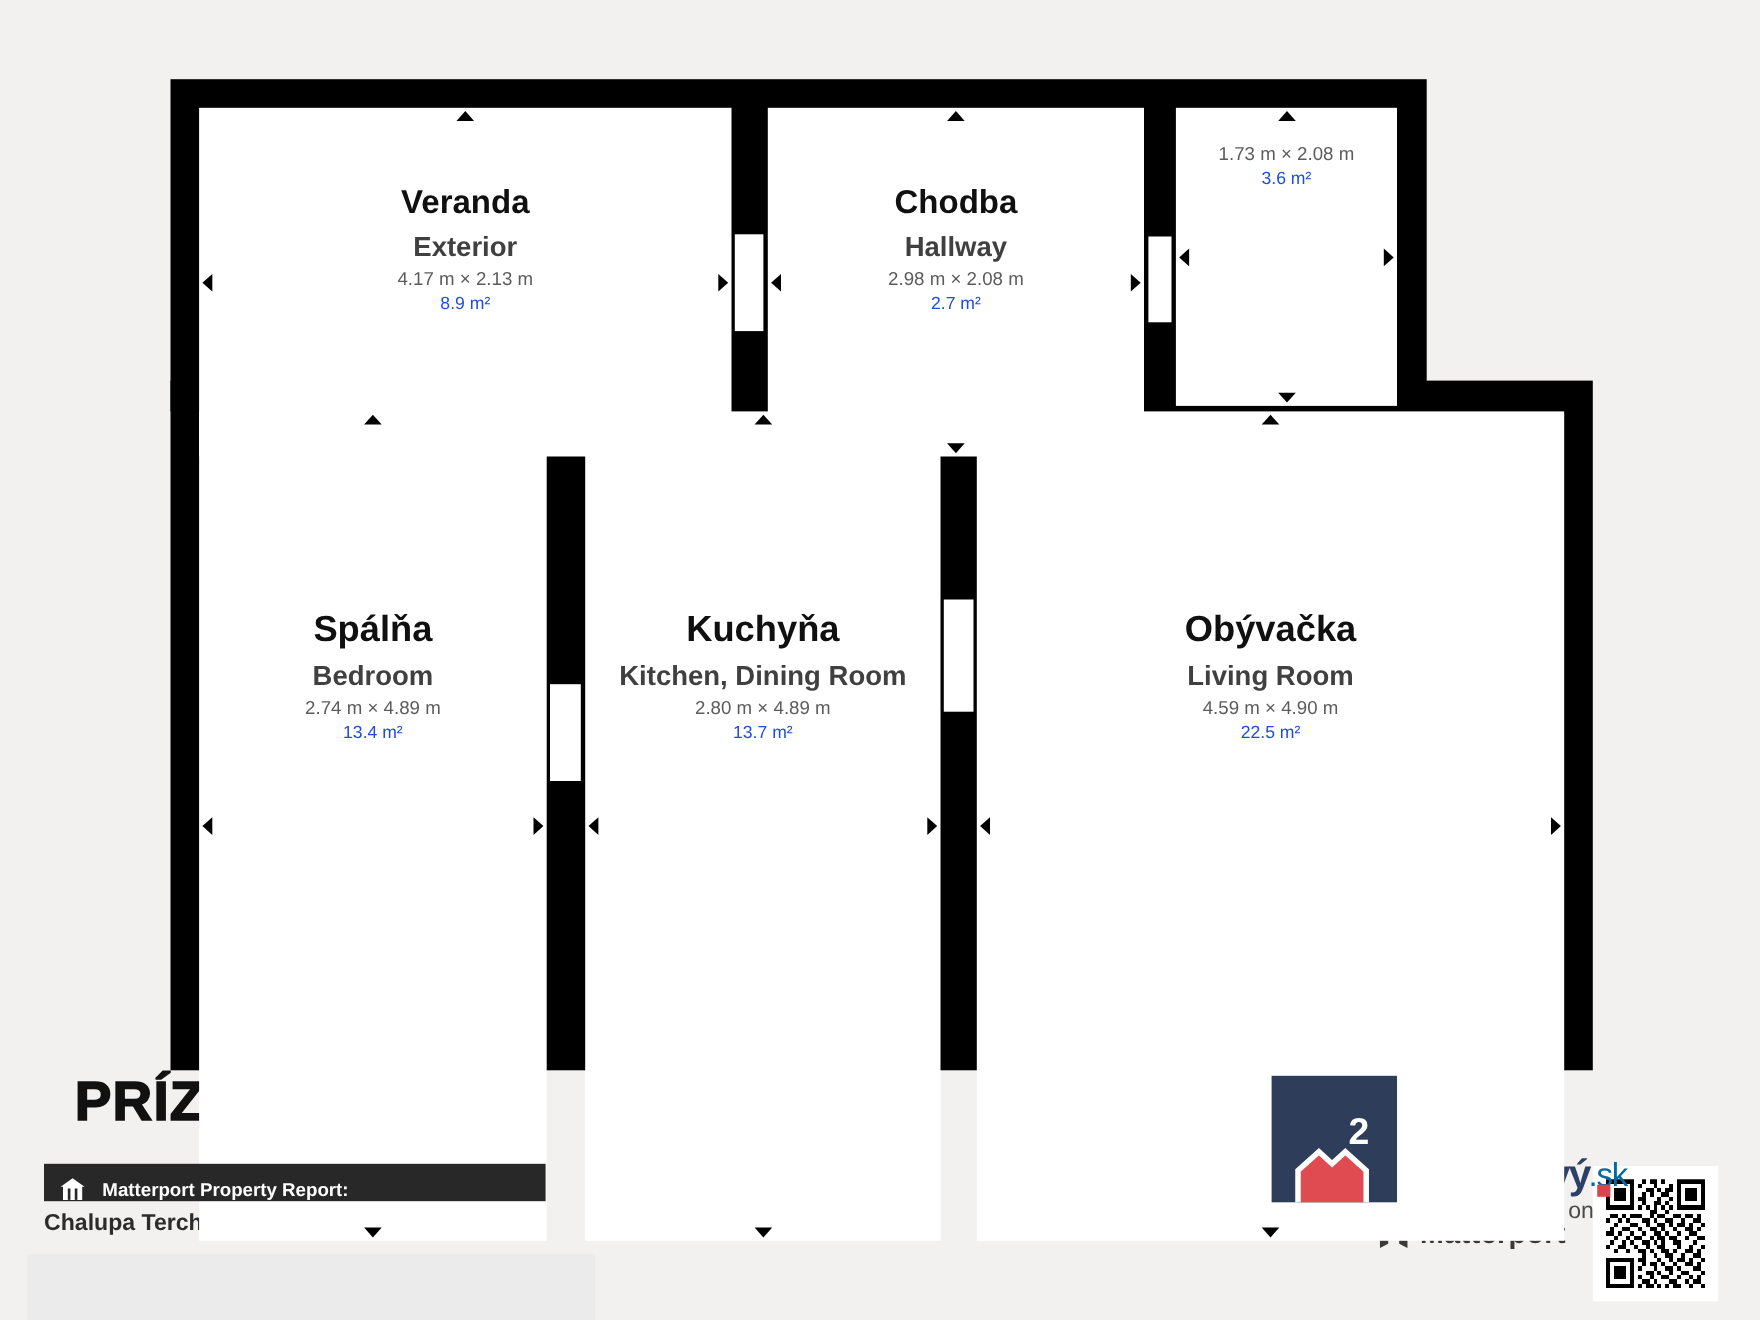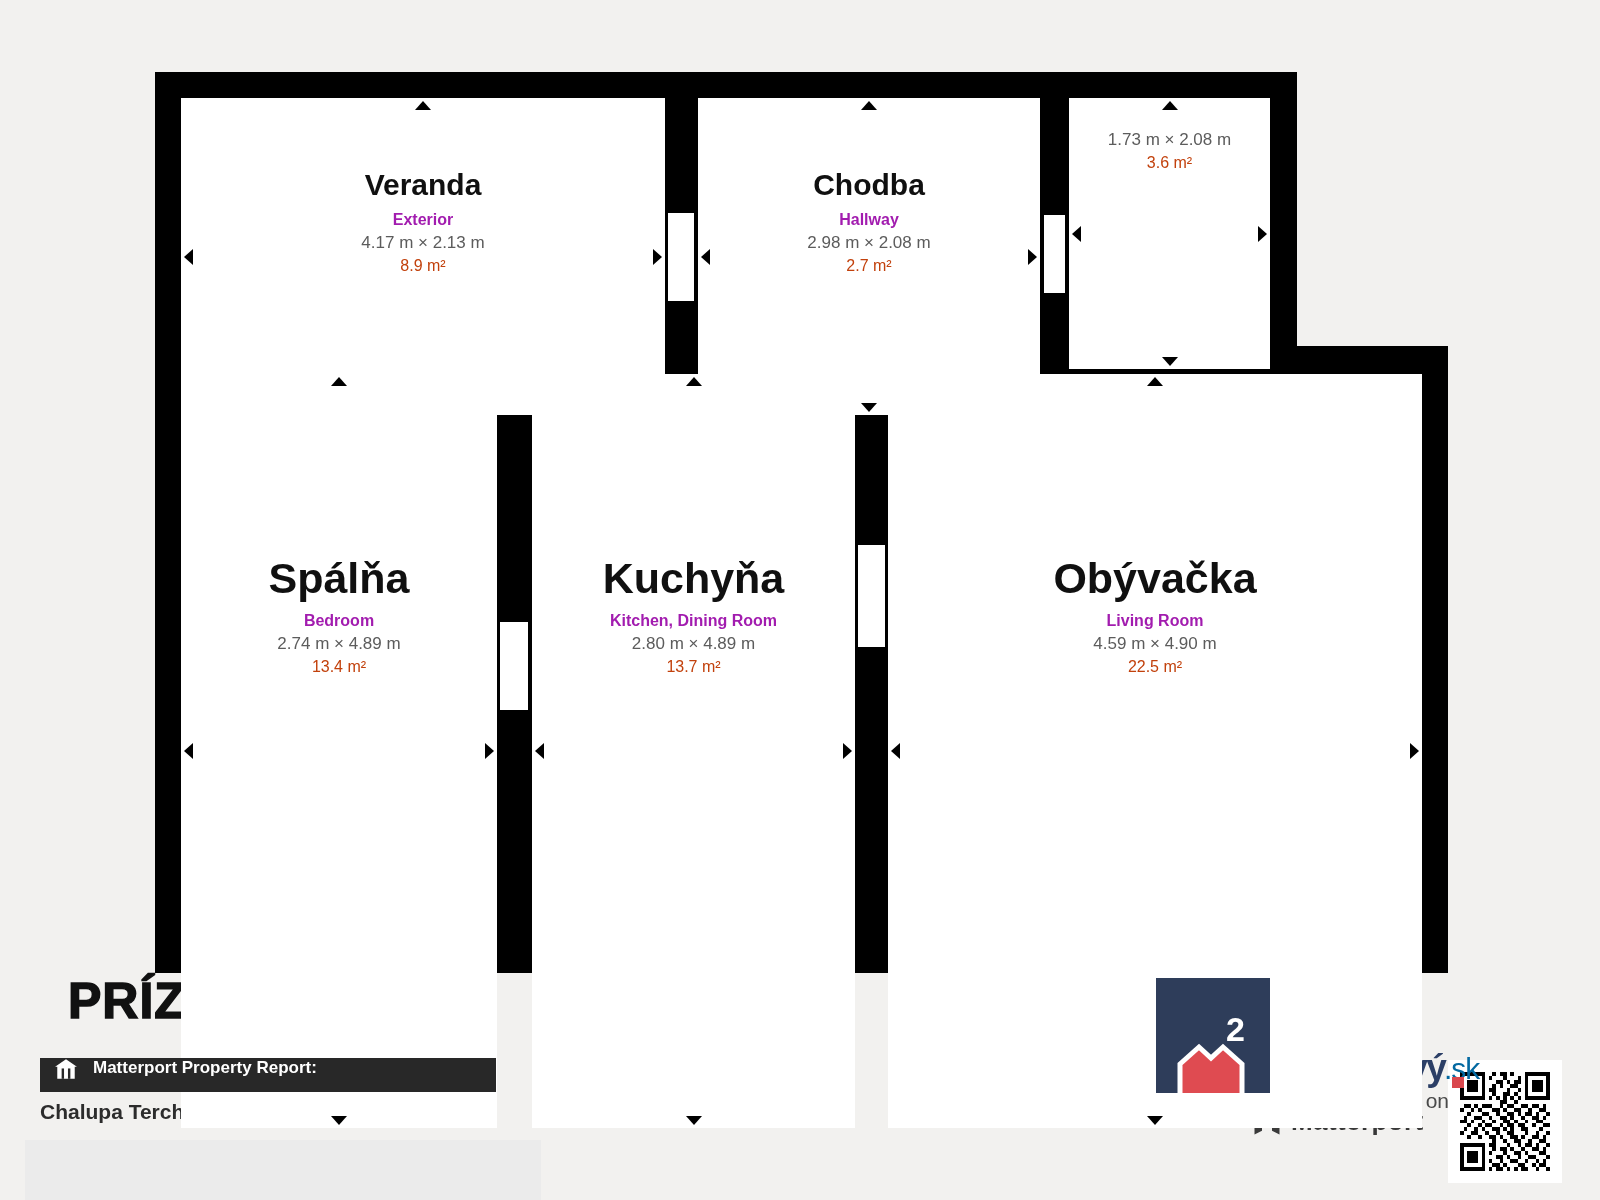--- a/index.html
+++ b/index.html
@@ -6,45 +6,45 @@
   body{
     width:1600px;height:1200px;position:relative;overflow:hidden;
     background:#f2f1ef;
     font-family:"Liberation Sans", sans-serif;
   }
   .abs{position:absolute}
   .wall-block{position:absolute;background:#000;z-index:1}
   .room{position:absolute;background:#fff;z-index:2;display:flex;flex-direction:column;align-items:center;text-align:center}
   .door{position:absolute;background:#fff;z-index:3}
   .room-title{font-weight:700;color:#101010;line-height:1.12}
-  .room-sub{font-weight:700;color:#a21caf;font-size:16px;margin-top:9px}
+  .room-sub{font-weight:700;color:#404040;font-size:25px;margin-top:9px}
   .room-dims{color:#5c5c5c;font-size:17px;margin-top:4px}
-  .room-area{color:#c2410c;font-size:16px;margin-top:4px}
+  .room-area{color:#1d4ed8;font-size:16px;margin-top:4px}
   .r-top{padding-top:70px}
   .r-top .room-title{font-size:30px}
   .r-bath{padding-top:24px}
   .r-bath .room-title{font-size:28px;max-width:150px}
   .r-bath .room-dims{margin-top:8px}
   .r-bottom{padding-top:180px}
-  .r-bottom .room-title{font-size:43px}
+  .r-bottom .room-title{font-size:33px}
   .r-bottom .room-sub{margin-top:10px}
   .arr{position:absolute;width:0;height:0;z-index:4}
   .arr-up{left:50%;transform:translateX(-50%);top:3px;
     border-left:8px solid transparent;border-right:8px solid transparent;border-bottom:9px solid #000}
   .arr-down{left:50%;transform:translateX(-50%);bottom:3px;
     border-left:8px solid transparent;border-right:8px solid transparent;border-top:9px solid #000}
   .arr-left{top:50%;transform:translateY(-50%);left:3px;
     border-top:8px solid transparent;border-bottom:8px solid transparent;border-right:9px solid #000}
   .arr-right{top:50%;transform:translateY(-50%);right:3px;
     border-top:8px solid transparent;border-bottom:8px solid transparent;border-left:9px solid #000}
 
   #floor-title{left:68px;top:972px;font-size:50px;font-weight:900;color:#111;
     letter-spacing:1px;-webkit-text-stroke:1.5px #111}
   #report-bar{left:40px;top:1058px;width:456px;height:34px;background:#282828;
-    display:flex;align-items:flex-start;padding-left:14px;box-sizing:border-box;gap:15px;z-index:5}
+    display:flex;align-items:flex-end;padding-left:14px;box-sizing:border-box;gap:15px;z-index:5}
   #report-bar-label{color:#fff;font-weight:700;font-size:17px}
   #property-name{left:40px;top:1100px;font-size:21px;font-weight:700;color:#2c2c2c}
   #footer-panel{left:25px;top:1140px;width:516px;height:60px;background:#ebebeb}
 
   #logo-square{left:1156px;top:978px;width:114px;height:115px;background:#2e3d5a;overflow:hidden;z-index:2}
   #logo-sup{position:absolute;left:70px;top:32px;color:#fff;font-size:34px;font-weight:700}
   #logo-house{position:absolute;left:16px;bottom:-5px;width:86px;height:60px}
   #logo-text{left:1284px;top:1014px;font-weight:700;color:#2c3f66;font-size:37px;line-height:0.98;letter-spacing:-1.5px}
   #logo-tld{left:1444px;top:1052px;font-size:30px;color:#0369a1;z-index:4;letter-spacing:-1px}
   #visit-text{left:1286px;top:1089px;font-size:21px;color:#4a4a4a}

